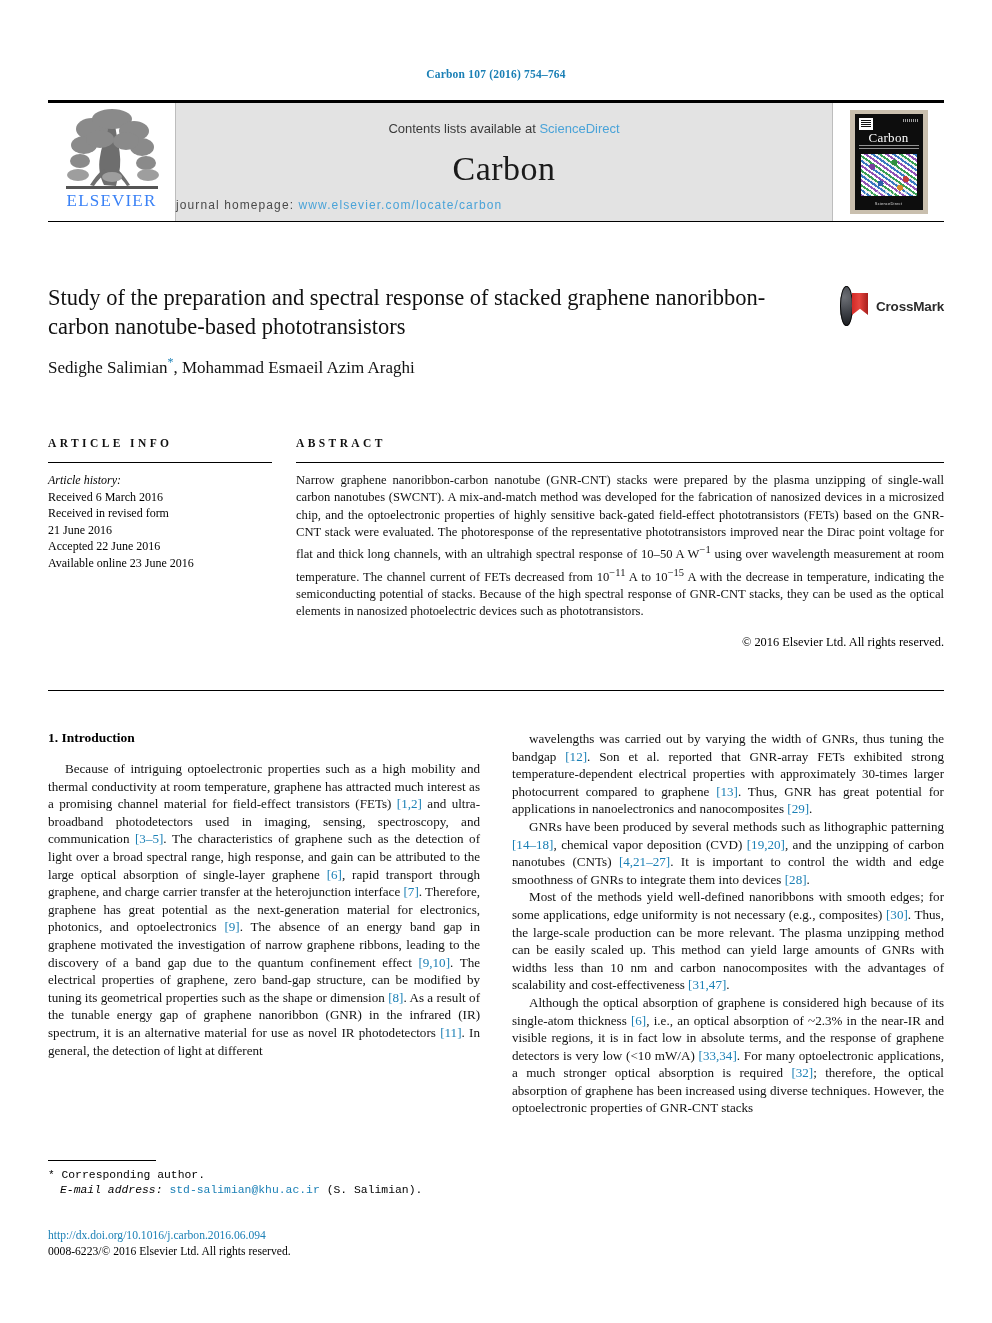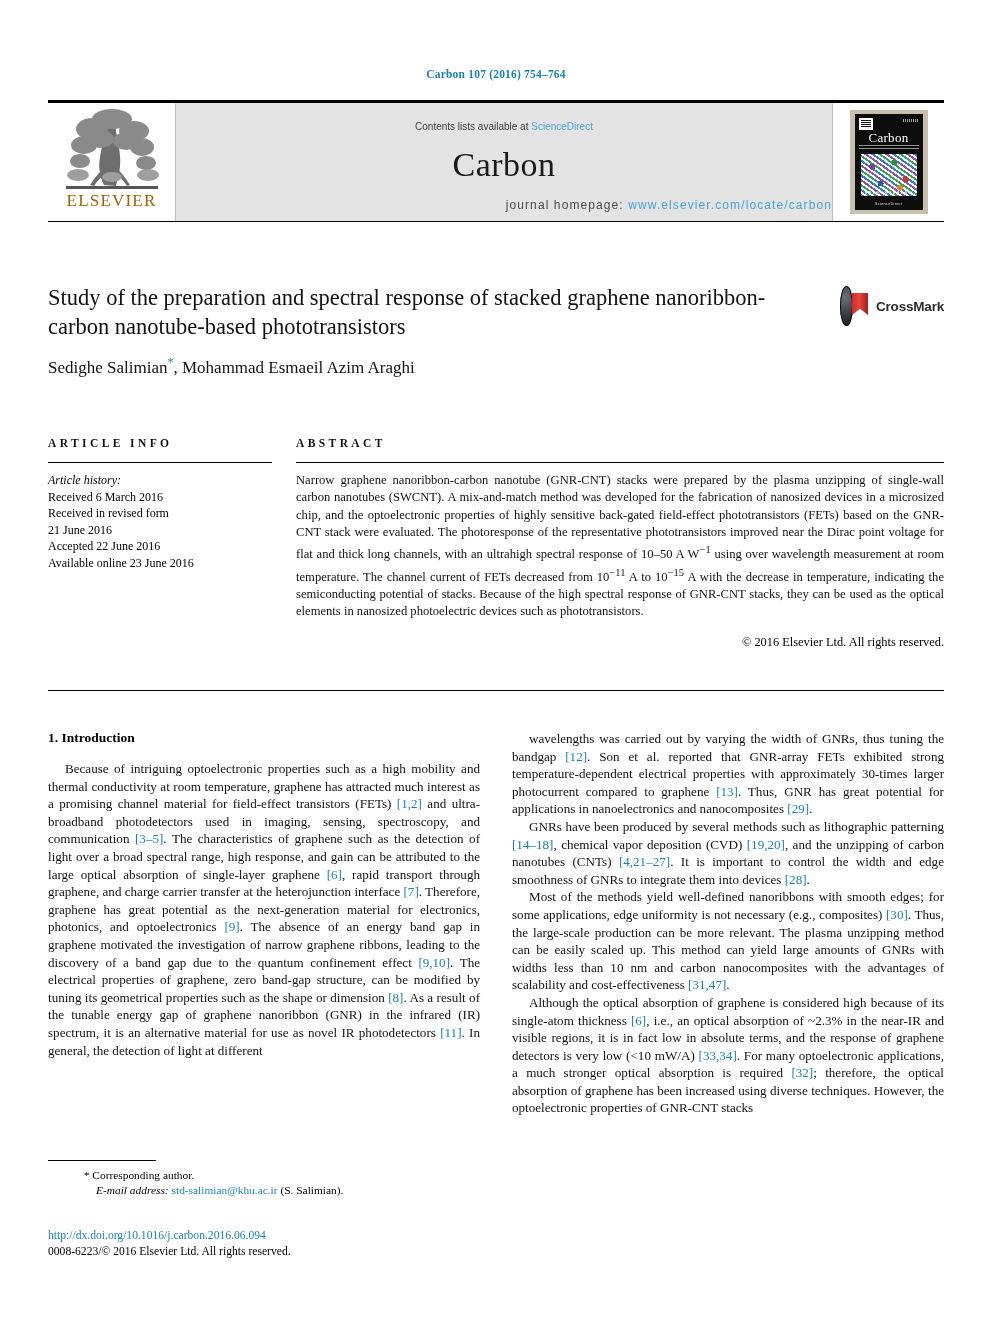--- a/index.html
+++ b/index.html
@@ -59,49 +59,49 @@
   }
   .elsevier-tree {
     width: 104px;
     height: 86px;
     display: block;
   }
   .elsevier-word {
     font-family: "Liberation Serif", serif;
     font-size: 17px;
     letter-spacing: 1.2px;
-    color: #a16207;
+    color: #3b82f6;
     font-weight: normal;
     margin-top: -2px;
   }
   .masthead-center {
     flex: 1 1 auto;
     background: #e3e3e3;
     position: relative;
   }
   .contents-line {
     text-align: center;
     font-family: "Liberation Sans", sans-serif;
-    font-size: 10px;
+    font-size: 13px;
     color: #3b3b3b;
     padding-top: 18px;
   }
   .contents-line .sd-link {
     color: #4aa3d8;
   }
   .journal-title {
     text-align: center;
     font-family: "Liberation Serif", serif;
     font-size: 34px;
     color: #1b1b1b;
     margin-top: 14px;
     letter-spacing: .5px;
   }
   .homepage-line {
-    text-align: right;
+    text-align: left;
     font-family: "Liberation Sans", sans-serif;
     font-size: 12px;
     color: #4a4a4a;
     letter-spacing: 1.1px;
     position: absolute;
     left: 0; right: 0;
     bottom: 9px;
     margin-top: 20px;
   }
   .homepage-line .hp-url {
@@ -368,24 +368,23 @@
   }
   .para + .para { margin-top: 0; }
   .cite { color: #1a7fb5; }
 
   
   .footnote {
     position: absolute;
     left: 48px;
     top: 1168px;
     width: 432px;
-    font-family: Liberation Serif, serif;
+    font-family: Liberation Mono, monospace;
     font-size: 11.4px;
     line-height: 15px;
-    margin-left: 36px;
   }
   .footnote-rule {
     position: absolute;
     left: 48px;
     top: 1160px;
     width: 108px;
     border-top: 1px solid #000;
   }
   .fn-star { font-size: 11px; }
   .fn-email-label { font-style: italic; }

